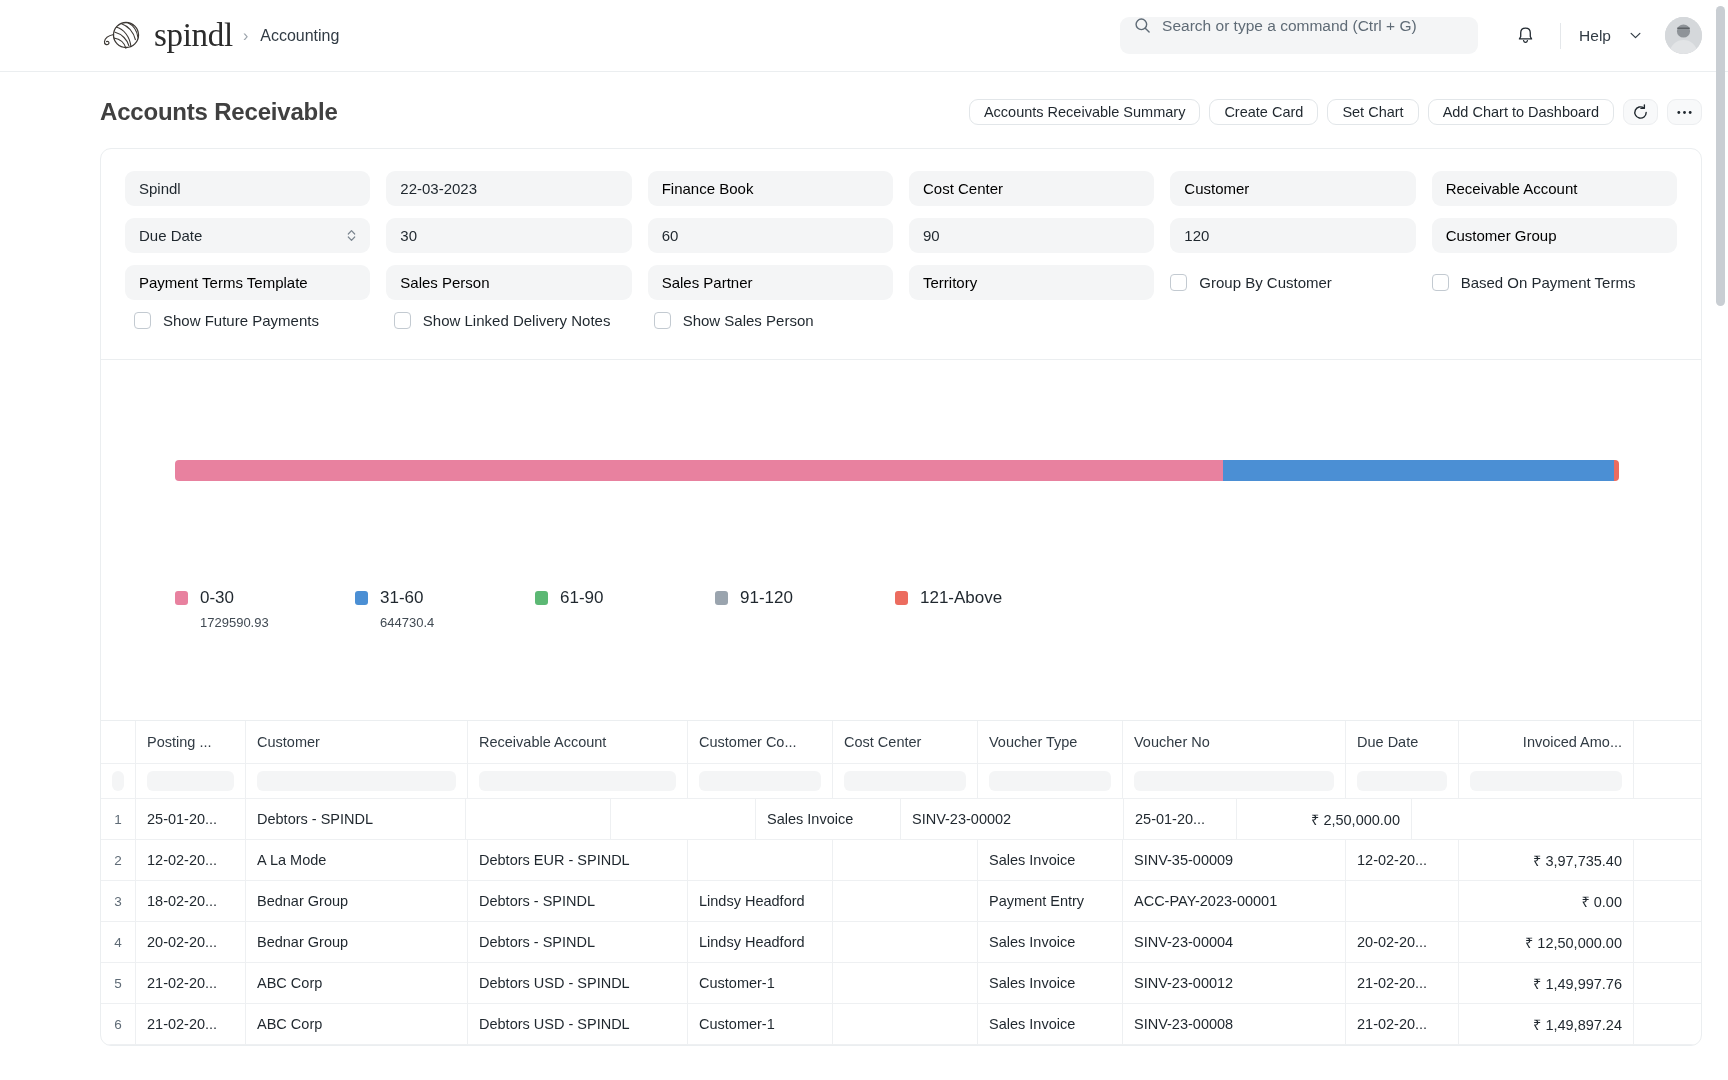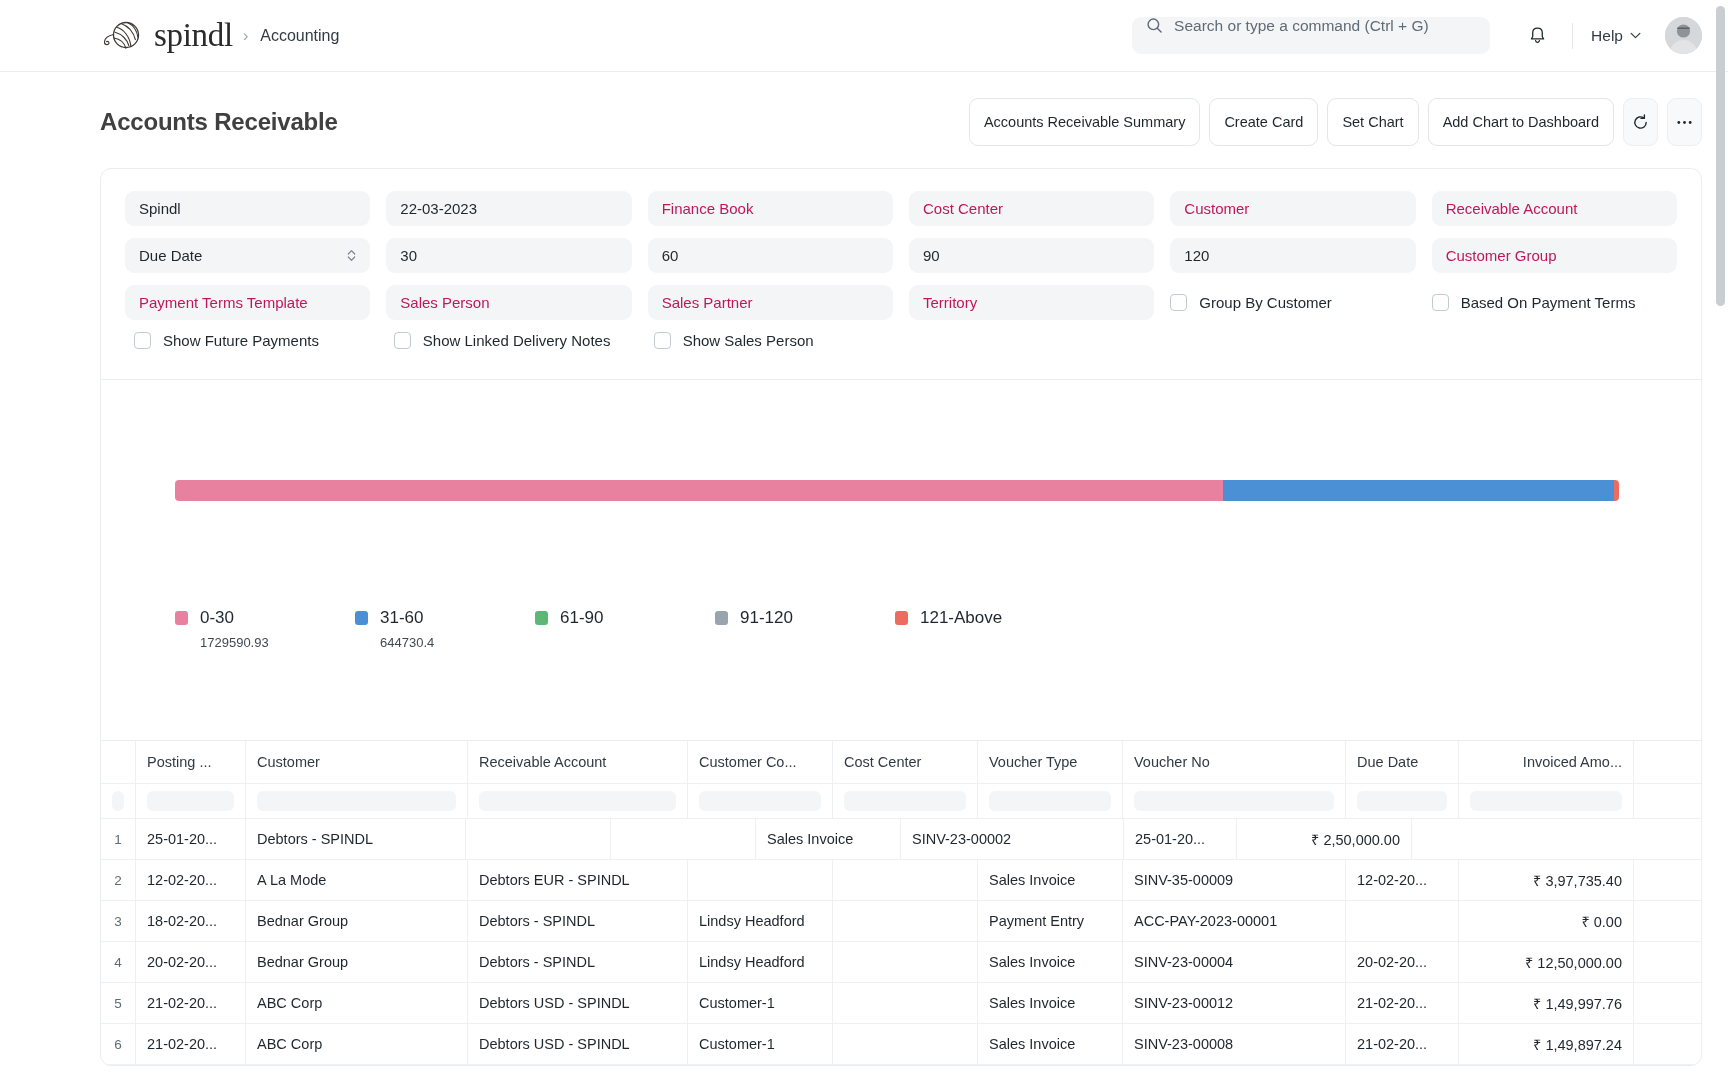--- a/index.html
+++ b/index.html
@@ -43,37 +43,37 @@
     background: #f4f5f6;
     border-radius: 9px;
     display: flex; align-items: flex-start;
     padding: 0 14px;
     gap: 11px;
     margin-right: 30px;
   }
   .searchbox .ph { font-size: 15.5px; color: #5f6b76; }
   .bell-btn { width: 34px; height: 34px; display: flex; align-items: center; justify-content: center; border-radius: 7px; }
   .vdiv { width: 1px; height: 26px; background: #e4e7ea; margin: 0 18px; }
-  .help { display: flex; align-items: center; gap: 7px; font-size: 15.5px; color: #313b44; }
+  .help { display: flex; align-items: center; gap: 19px; font-size: 15.5px; color: #313b44; }
   .avatar {
     width: 37px; height: 37px; border-radius: 50%;
     margin-left: 24px; overflow: hidden;
     background: #d4d7da; position: relative;
   }
   .avatar svg { display:block; }
 
   
   .page-head {
     display: flex; align-items: center;
     padding: 26px 26px 22px 100px;
   }
   .page-title { font-size: 24px; font-weight: bold; letter-spacing: -0.2px; color: #404040; }
   .head-actions { margin-left: auto; display: flex; align-items: center; gap: 9px; }
   .btn {
-    height: 48px;
+    height: 26px;
     border: 1px solid #e2e6e9;
     background: #fff;
     border-radius: 9px;
     font-size: 14.5px;
     color: #1f272e;
     padding: 0 14px;
     display: flex; align-items: center; justify-content: center;
     font-family: "Liberation Sans", sans-serif;
     white-space: nowrap;
   }
@@ -93,21 +93,21 @@
   .field {
     height: 35px;
     background: #f4f5f6;
     border-radius: 9px;
     display: flex; align-items: center;
     padding: 0 14px;
     font-size: 15px;
     color: #1f272e;
     width: 100%;
   }
-  .field.ph-only { color: #be185d; }
+  .field.ph-only { color: #000000; }
   .field .sel-caret { margin-left: auto; color: #7b858f; font-size: 11px; line-height: 1; display:flex; flex-direction:column; gap:1px;}
   .cbslot { flex: 1 1 0; display: flex; align-items: center; gap: 12px; min-width: 0;}
   .cbox {
     width: 17px; height: 17px;
     border: 1.4px solid #c3cad1;
     border-radius: 4px; background: #fff;
     flex-shrink: 0;
   }
   .cblabel { font-size: 15px; color: #1f272e; white-space: nowrap; }
   .frow.checks { margin-top: 10px; margin-bottom: 16px; padding-left: 9px;}

